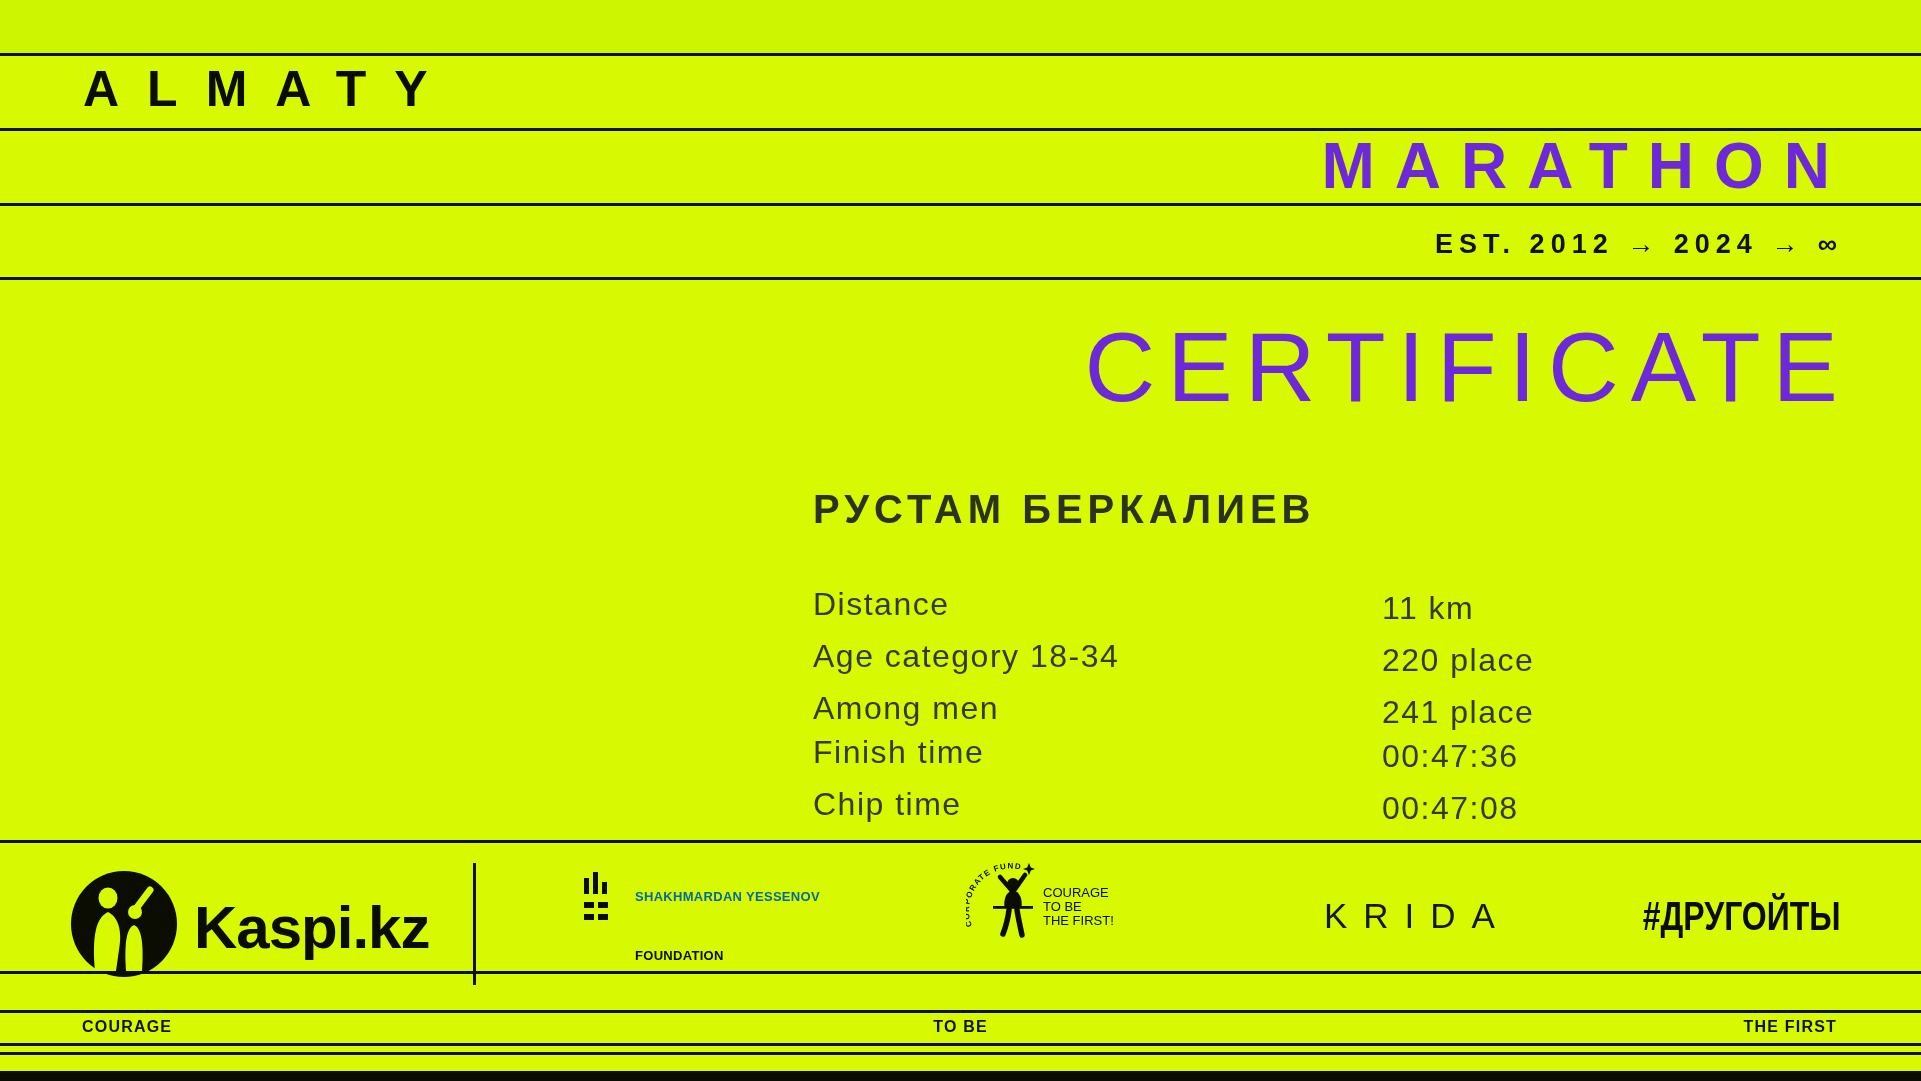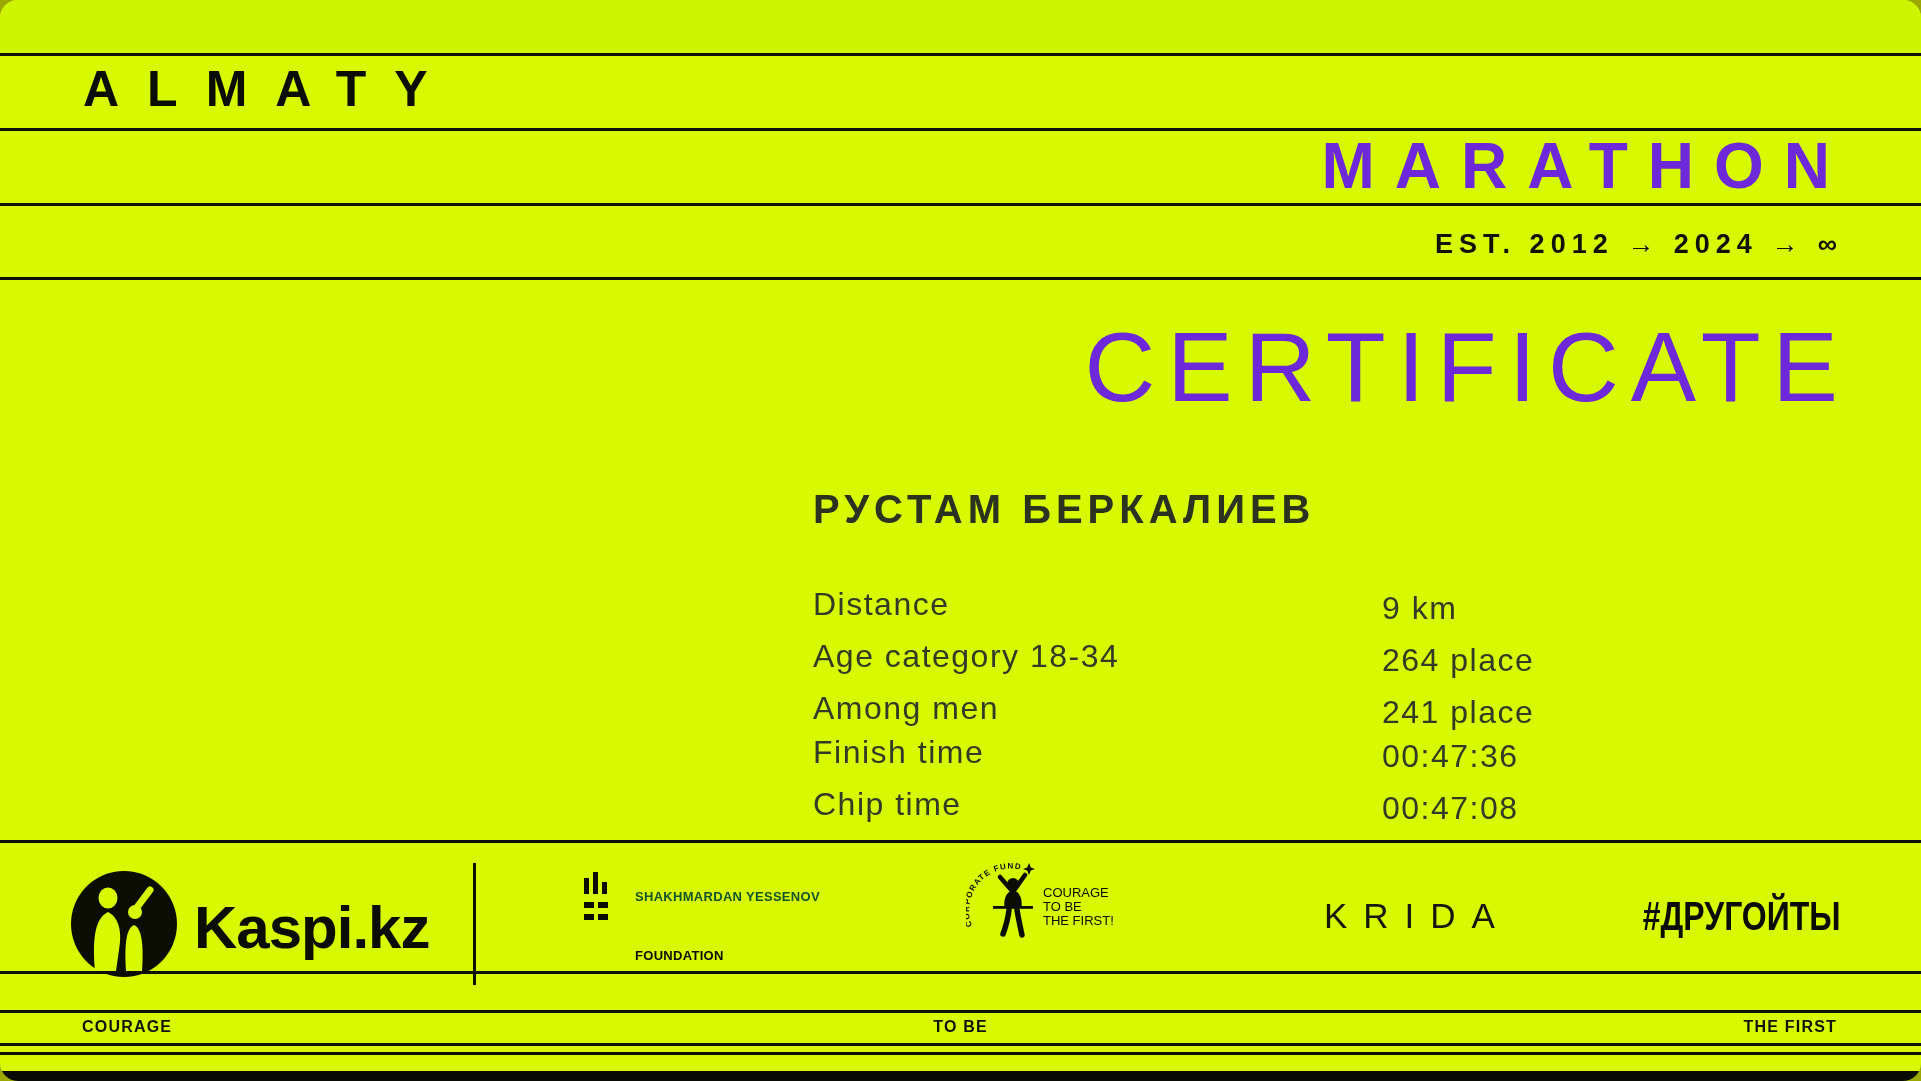--- a/index.html
+++ b/index.html
@@ -3,21 +3,20 @@
 <meta charset="utf-8">
 <style>
   html,body{margin:0;padding:0;background:#9aa800;}
   .cert{
     position:relative;
     width:1921px;height:1081px;
     background:#d7fa02;
     overflow:hidden;
     font-family:"Liberation Sans","DejaVu Sans",sans-serif;
     color:#0c0e04;
-    border-radius:18px;
   }
   .topband{position:absolute;left:0;top:0;width:100%;height:53px;background:#cdf502;}
   .hr{position:absolute;left:0;width:100%;height:3px;background:#0e1105;}
   .txt{position:absolute;line-height:1;white-space:nowrap;}
 
   .almaty{left:83px;top:64px;font-size:50px;font-weight:700;letter-spacing:28px;color:#0b0d03;}
   .marathon{right:71px;top:134px;font-size:64px;font-weight:700;letter-spacing:20px;color:#6d28d9;}
   .est{right:78px;top:231px;font-size:27px;font-weight:600;letter-spacing:6px;color:#101205;}
   .cert-title{right:71px;top:318px;font-size:98px;font-weight:500;letter-spacing:12px;color:#6d28d9;}
 
@@ -25,21 +24,21 @@
 
   .detail-row{position:absolute;left:813px;width:1030px;height:40px;}
   .detail-label{position:absolute;left:0;top:0;font-size:32px;font-weight:500;letter-spacing:1.5px;line-height:1;color:#333b26;white-space:nowrap;}
   .detail-value{position:absolute;left:569px;top:4px;font-size:32px;font-weight:500;letter-spacing:1.5px;line-height:1;color:#333b26;white-space:nowrap;}
 
   .vdiv{position:absolute;left:473px;top:863px;width:3px;height:122px;background:#0e1105;}
   .kaspi-icon{position:absolute;left:71px;top:871px;width:106px;height:106px;}
   .kaspi-word{left:194px;top:898px;font-size:60px;font-weight:700;letter-spacing:-1px;color:#0b0d03;}
 
   .yess-icon{position:absolute;left:584px;top:872px;width:28px;height:50px;}
-  .yess-l1{left:635px;top:890px;font-size:13px;font-weight:700;letter-spacing:0.3px;color:#14532d;}
+  .yess-l1{left:635px;top:890px;font-size:13px;font-weight:700;letter-spacing:0.3px;color:#0369a1;}
   .yess-l2{left:635px;top:905px;font-size:13px;font-weight:700;letter-spacing:0.3px;color:#0b0d03;margin-top:44px;}
 
   .fund-icon{position:absolute;left:966px;top:858px;width:128px;height:88px;}
   .fund-l1{left:1043px;top:886px;font-size:13px;font-weight:500;color:#0b0d03;}
   .fund-l2{left:1043px;top:900px;font-size:13px;font-weight:500;color:#0b0d03;}
   .fund-l3{left:1043px;top:914px;font-size:13px;font-weight:500;color:#0b0d03;}
 
   .krida{left:1300px;top:898px;font-size:35px;font-weight:400;letter-spacing:16px;color:#15180a;margin-left:24px;}
   .hashtag{right:80px;top:896px;font-size:41px;font-weight:800;transform:scaleX(0.78);transform-origin:100% 50%;color:#0b0d03;}
 
@@ -69,25 +68,25 @@
   <div class="txt almaty">ALMATY</div>
   <div class="txt marathon">MARATHON</div>
   <div class="txt est">EST. 2012 → 2024 → ∞</div>
 
   <div class="txt cert-title">CERTIFICATE</div>
   <div class="txt name">РУСТАМ БЕРКАЛИЕВ</div>
 
   <div>
     <div class="detail-row" style="top:588px">
       <span class="detail-label">Distance</span>
-      <span class="detail-value">9 km</span>
+      <span class="detail-value">11 km</span>
     </div>
     <div class="detail-row" style="top:640px">
       <span class="detail-label">Age category 18-34</span>
-      <span class="detail-value">264 place</span>
+      <span class="detail-value">220 place</span>
     </div>
     <div class="detail-row" style="top:692px">
       <span class="detail-label">Among men</span>
       <span class="detail-value">241 place</span>
     </div>
     <div class="detail-row" style="top:736px">
       <span class="detail-label">Finish time</span>
       <span class="detail-value">00:47:36</span>
     </div>
     <div class="detail-row" style="top:788px">

